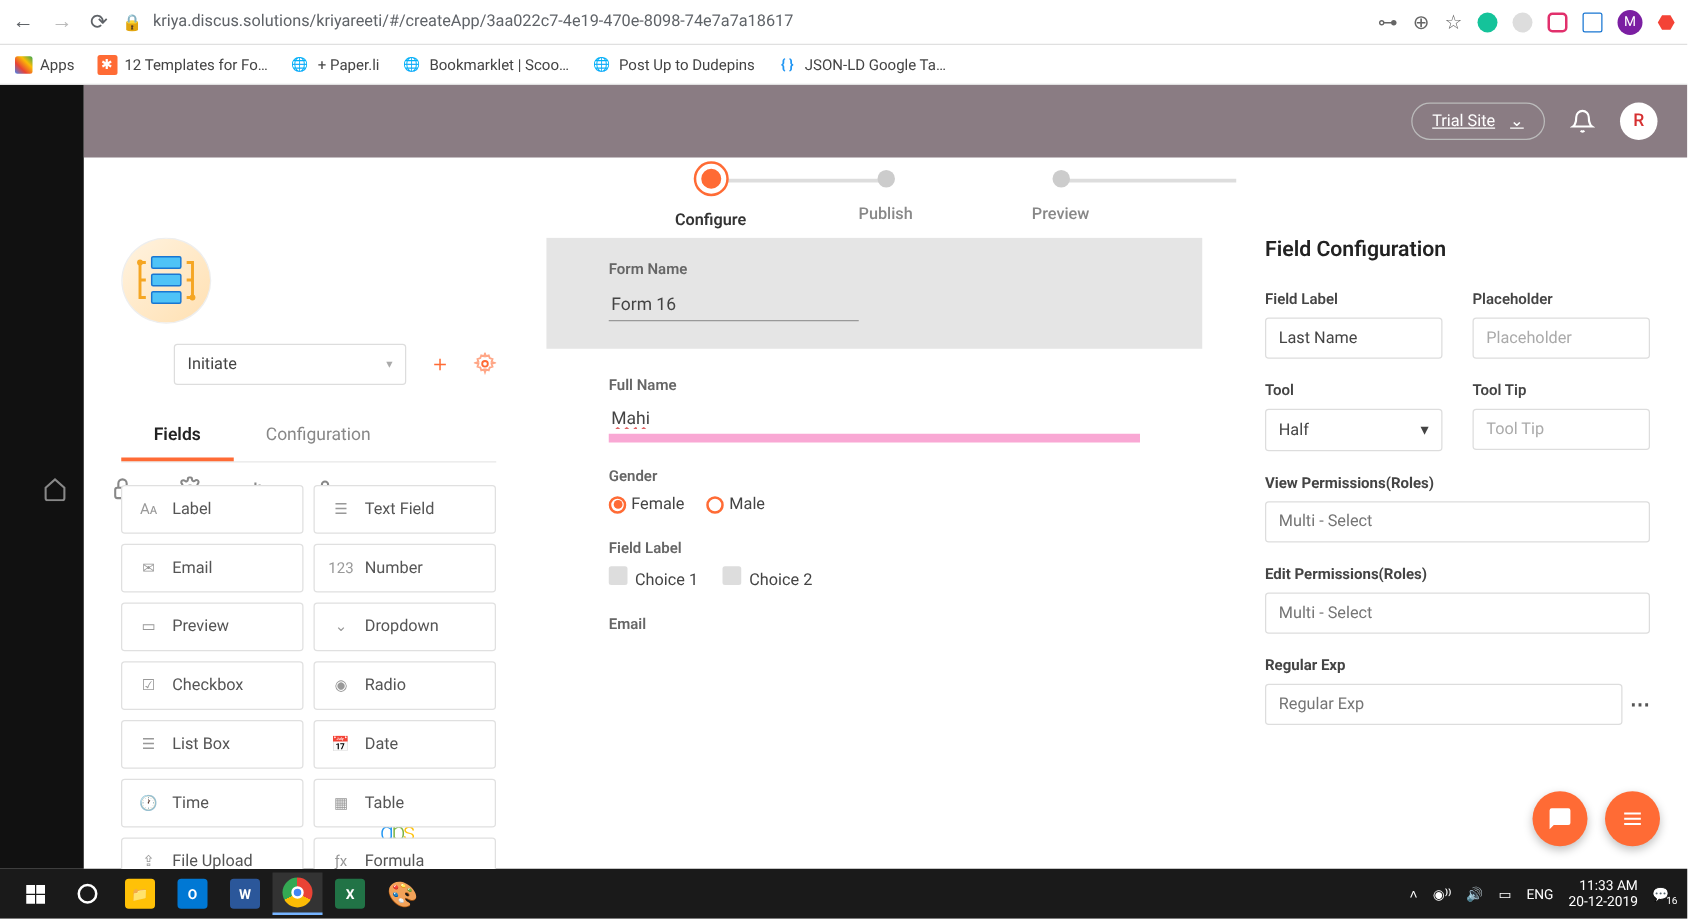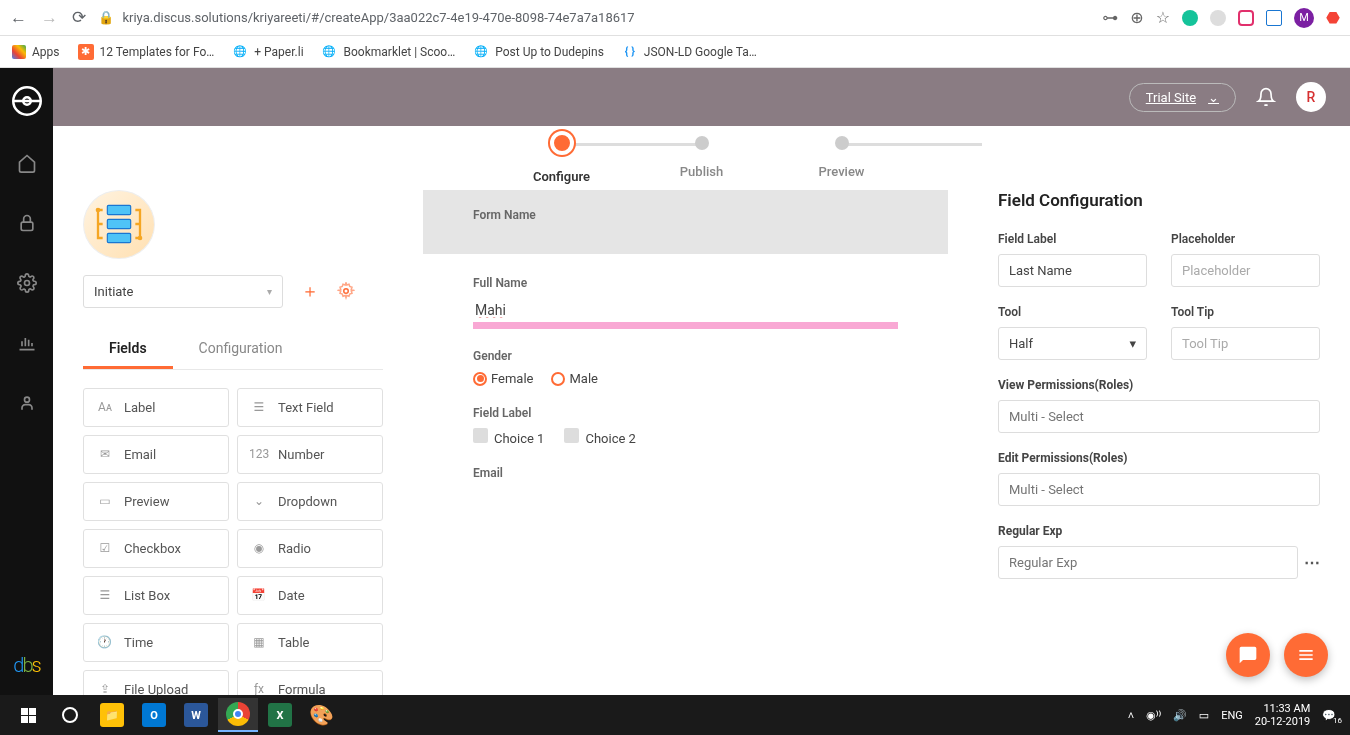--- a/index.html
+++ b/index.html
@@ -13,21 +13,21 @@
 .browser-bar .dot-icon { width: 16px; height: 16px; border-radius: 50%; }
 
 .bookmarks-bar { height: 32px; display: flex; align-items: center; padding: 0 12px; gap: 18px; font-size: 12px; color: #444; border-bottom: 1px solid #e0e0e0; }
 .bookmarks-bar .bk { display: flex; align-items: center; gap: 6px; }
 .bookmarks-bar .bk-icon { width: 16px; height: 16px; display: flex; align-items: center; justify-content: center; font-size: 11px; }
 .bk-hubspot { background: #ff6b35; color: #fff; border-radius: 2px; }
 .bk-globe { color: #666; font-size: 14px; }
 .bk-jsonld { color: #2196f3; font-weight: bold; }
 
 .app-container { display: flex; height: calc(100% - 68px - 40px); }
-.side-rail { width: 53px; background: #111; display: flex; flex-direction: column; align-items: center; padding-top: 18px; gap: 34px; }
+.side-rail { width: 67px; background: #111; display: flex; flex-direction: row; align-items: center; padding-top: 18px; gap: 34px; }
 .side-rail .logo { width: 30px; height: 30px; color: #fff; }
 .side-rail .nav-icon { width: 26px; height: 26px; color: #888; display: flex; align-items: center; justify-content: center; }
 .side-rail .brand-logo { margin-top: auto; margin-bottom: 18px; color: #7cb342; font-size: 20px; font-weight: 300; letter-spacing: -2px; }
 
 .main-area { flex: 1; display: flex; flex-direction: column; overflow: hidden; }
 .top-header { height: 58px; background: #8a7c83; display: flex; align-items: center; justify-content: flex-end; padding: 0 24px; gap: 20px; }
 .site-selector { border: 1px solid #bbb; border-radius: 18px; padding: 6px 16px; color: #fff; font-size: 13px; display: flex; align-items: center; gap: 12px; text-decoration: underline; }
 .bell-icon { color: #fff; font-size: 18px; }
 .avatar-r { width: 30px; height: 30px; border-radius: 50%; background: #fff; color: #d63031; font-size: 14px; display: flex; align-items: center; justify-content: center; font-weight: 500; }
 
@@ -37,21 +37,21 @@
 .step.done .circle { background: #ff6b35; }
 .step.current .circle { width: 24px; height: 24px; background: #ff6b35; border: 4px solid #fff; box-shadow: 0 0 0 2px #ff6b35; margin-top: -5px; }
 .step .line { position: absolute; top: 7px; left: 50%; width: 140px; height: 3px; background: #ddd; z-index: 1; }
 .step.done .line { background: #ff6b35; }
 .step .label { margin-top: 14px; font-size: 13px; color: #888; font-weight: 500; }
 .step.current .label { color: #333; font-weight: 600; }
 
 .content-row { flex: 1; display: flex; padding: 0 30px 0 30px; gap: 40px; overflow: hidden; }
 .left-panel { width: 300px; display: flex; flex-direction: column; }
 .app-icon-box { width: 72px; height: 72px; border-radius: 50%; background: linear-gradient(135deg,#fff3e0,#ffe0b2); border: 1px solid #eee; margin-bottom: 16px; display: flex; align-items: center; justify-content: center; overflow: hidden; }
-.stage-row { display: flex; align-items: center; gap: 18px; margin-bottom: 22px; }
+.stage-row { display: flex; align-items: center; gap: 18px; margin-bottom: 22px; margin-left: 42px; }
 .stage-select { flex: 1; max-width: 200px; border: 1px solid #ddd; border-radius: 3px; padding: 8px 10px; font-size: 13px; color: #444; display: flex; justify-content: space-between; align-items: center; background: #fff; }
 .plus-btn, .gear-btn { color: #ff6b35; font-size: 18px; }
 
 .tabs { display: flex; border-bottom: 1px solid #e8e8e8; }
 .tabs .tab { padding: 10px 26px; font-size: 14px; color: #888; cursor: pointer; }
 .tabs .tab.active { color: #222; font-weight: 600; border-bottom: 3px solid #ff6b35; }
 
 .field-grid { display: grid; grid-template-columns: 1fr 1fr; gap: 8px; margin-top: 18px; overflow-y: auto; }
 .field-item { border: 1px solid #e0e0e0; border-radius: 3px; padding: 11px 12px; display: flex; align-items: center; gap: 10px; font-size: 13px; color: #555; background: #fff; }
 .field-item .fi-icon { width: 18px; color: #999; font-size: 12px; display: flex; justify-content: center; }
@@ -312,20 +312,21 @@
           <div class="field-item">
               <span class="fi-icon">ƒx</span>
               <span>Formula</span>
             </div>
         </div>
       </div>
 
       <div class="center-panel">
         <div class="form-header">
           <div class="fn-label">Form Name</div>
+          <input class="fn-input" value="Form 16" style="">
         </div>
         <div class="form-body">
           <div class="form-field">
             <div class="ff-label">Full Name</div>
             <input class="ff-input speller" value="Mahi" style="">
           </div>
           <div class="form-field">
             <div class="ff-label">Gender</div>
             <div class="radio-group">
               <span class="radio-item">

